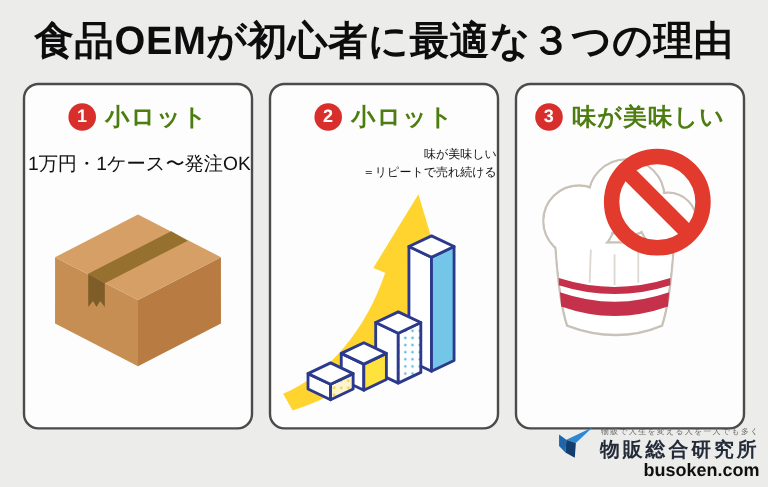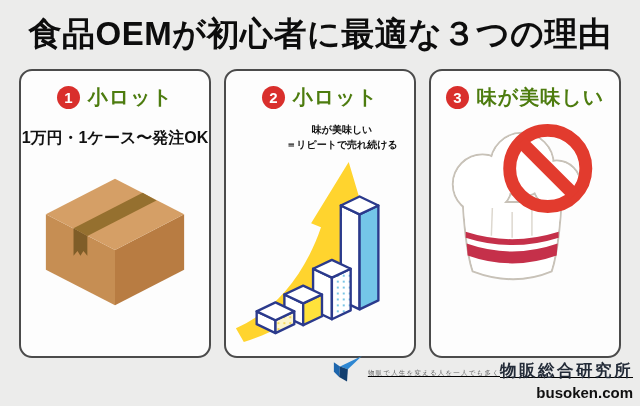--- a/index.html
+++ b/index.html
@@ -24,33 +24,33 @@
   .card-head{
     margin-top:13px;display:flex;align-items:center;justify-content:center;gap:8px;
   }
   .num-badge{
     width:23px;height:23px;border-radius:50%;background:#d92f2c;color:#fff;
     font-size:15px;font-weight:900;display:flex;align-items:center;justify-content:center;
     flex:0 0 auto;line-height:1;
   }
   .head-label{font-size:20px;font-weight:900;color:#4d7c0f;letter-spacing:1px;}
   .card-body{
-    margin-top:15px;font-size:16px;font-weight:700;color:#111;line-height:1.5;
-    letter-spacing:0;white-space:nowrap;
+    margin-top:15px;font-size:16px;font-weight:400;color:#111;line-height:1.5;
+    letter-spacing:0;white-space:nowrap;text-align:right;
   }
   .card:nth-child(2) .card-body{font-size:10px;margin-top:11px;padding-left:44px;}
   .illus{display:flex;justify-content:center;}
   .illus-box{margin-top:22px;}
   .illus-chart{margin-top:2px;}
   .illus-hat{margin-top:6px;}
   .footer{
     position:absolute;right:7px;bottom:4px;text-align:right;
   }
   .footer-top{display:flex;align-items:center;justify-content:flex-end;gap:6px;}
-  .footer-texts{display:flex;flex-direction:row;align-items:flex-end;text-decoration:underline;}
+  .footer-texts{display:flex;flex-direction:column;align-items:flex-end;}
   .tagline{font-size:6.5px;color:#666;letter-spacing:1.2px;margin-bottom:1px;}
   .brand{font-size:16.5px;font-weight:900;color:#232b38;letter-spacing:2.5px;line-height:1.1;}
   .domain{font-size:15px;font-weight:900;color:#101010;line-height:1.2;margin-top:0px;}
 </style>
 </head>
 <body>
 
 <div class="title">食品OEMが初心者に最適な３つの理由</div>
 
 <div class="cards">

